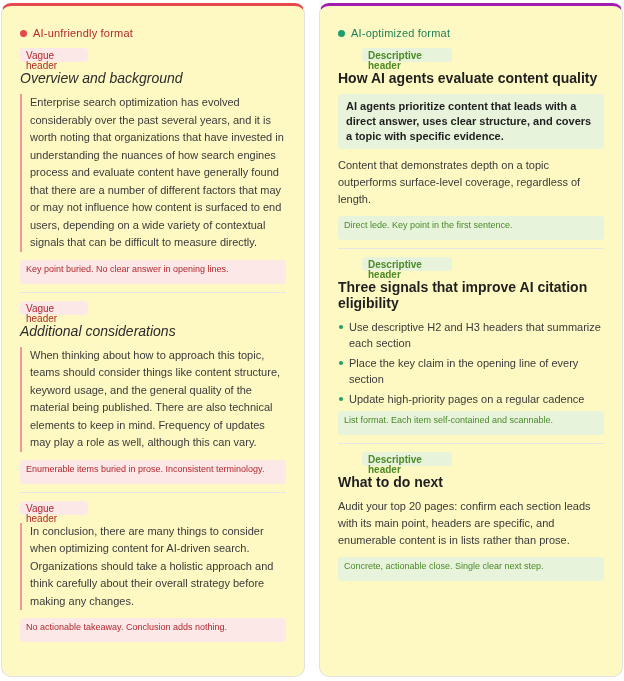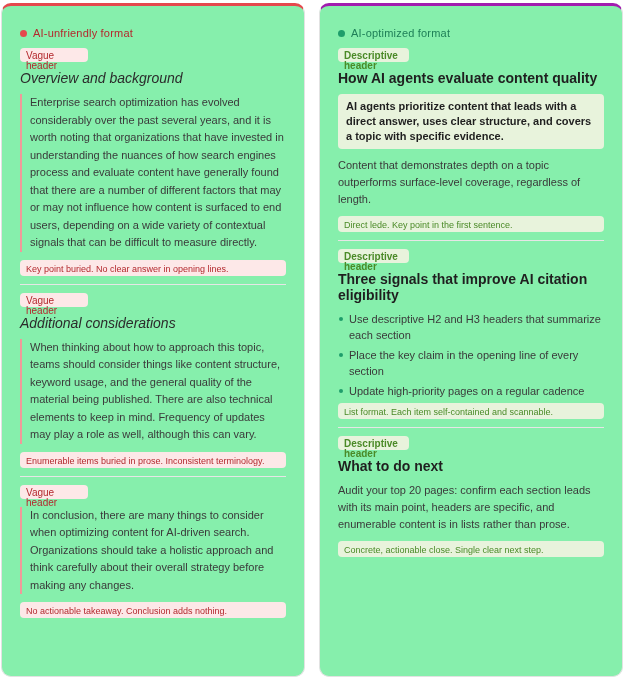--- a/index.html
+++ b/index.html
@@ -1,52 +1,52 @@
 <!DOCTYPE html>
 <html><head>
 <meta charset="utf-8">
 <style>
   * { box-sizing: border-box; margin: 0; padding: 0; }
   html, body { width: 624px; height: 681px; background: #ffffff; overflow: hidden; }
   body { font-family: "Liberation Sans", sans-serif; color: #2b2b2b; position: relative; }
 
   .panel {
     position: absolute; top: 3px; width: 304px; height: 674px;
-    border: 1px solid #e2e2e2; border-radius: 10px; background: #86efac;
+    border: 1px solid #e2e2e2; border-radius: 10px; background: #fef9c3;
     padding: 20px 18px 0 18px;
   }
   .panel.bad { left: 1px; border-top: 3px solid #e5484d; }
   .panel.good { left: 319px; border-top: 3px solid #a21caf; }
 
   .panel-label { display: flex; align-items: center; font-size: 11px; letter-spacing: 0.2px; margin-bottom: 8px; height: 14px; }
   .panel-label .dot { width: 7px; height: 7px; border-radius: 50%; margin-right: 6px; display: inline-block; }
   .bad .panel-label { color: #b3282d; }
   .bad .panel-label .dot { background: #e5484d; }
   .good .panel-label { color: #1e7f57; }
   .good .panel-label .dot { background: #1f9d6b; }
 
   .tag {
     display: block; width: 68px; height: 14px; border-radius: 4px;
     font-size: 10px; line-height: 10px; padding: 3px 14px 0 6px; margin-bottom: 8px;
     font-weight: bold; white-space: normal;
   }
   .bad .tag { background: #fde8e8; color: #b3282d; font-weight: normal; width: 68px; }
-  .good .tag { background: #e8f3dc; color: #4a8a27; width: 71px; }
+  .good .tag { background: #e8f3dc; color: #4a8a27; width: 90px; margin-left: 24px; }
   .tag span { display: block; }
 
   .section-title { font-size: 14px; margin-bottom: 8px; }
   .bad .section-title { font-style: italic; color: #2b2b2b; }
   .good .section-title { font-weight: bold; color: #1f1f1f; }
 
   .quote {
     border-left: 2px solid #ef9a9a; padding-left: 8px; margin-left: 0;
     font-size: 11px; line-height: 17.5px; color: #3a3a3a; margin-bottom: 8px;
   }
   .note {
-    border-radius: 4px; font-size: 9px; padding: 4px 6px; height: 16px; line-height: 10px; margin-bottom: 8px;
+    border-radius: 4px; font-size: 9px; padding: 4px 6px; height: 24px; line-height: 10px; margin-bottom: 8px;
   }
   .bad .note { background: #fde8e8; color: #b3282d; }
   .good .note { background: #e8f3dc; color: #4a8a27; }
 
   .divider { height: 1px; background: #e6e6e6; margin: 0 0 8px 0; }
 
   .lede {
     background: #e8f3dc; border-radius: 4px; padding: 5px 8px;
     font-size: 11px; line-height: 15px; font-weight: bold; color: #1f1f1f; margin-bottom: 8px;
   }

